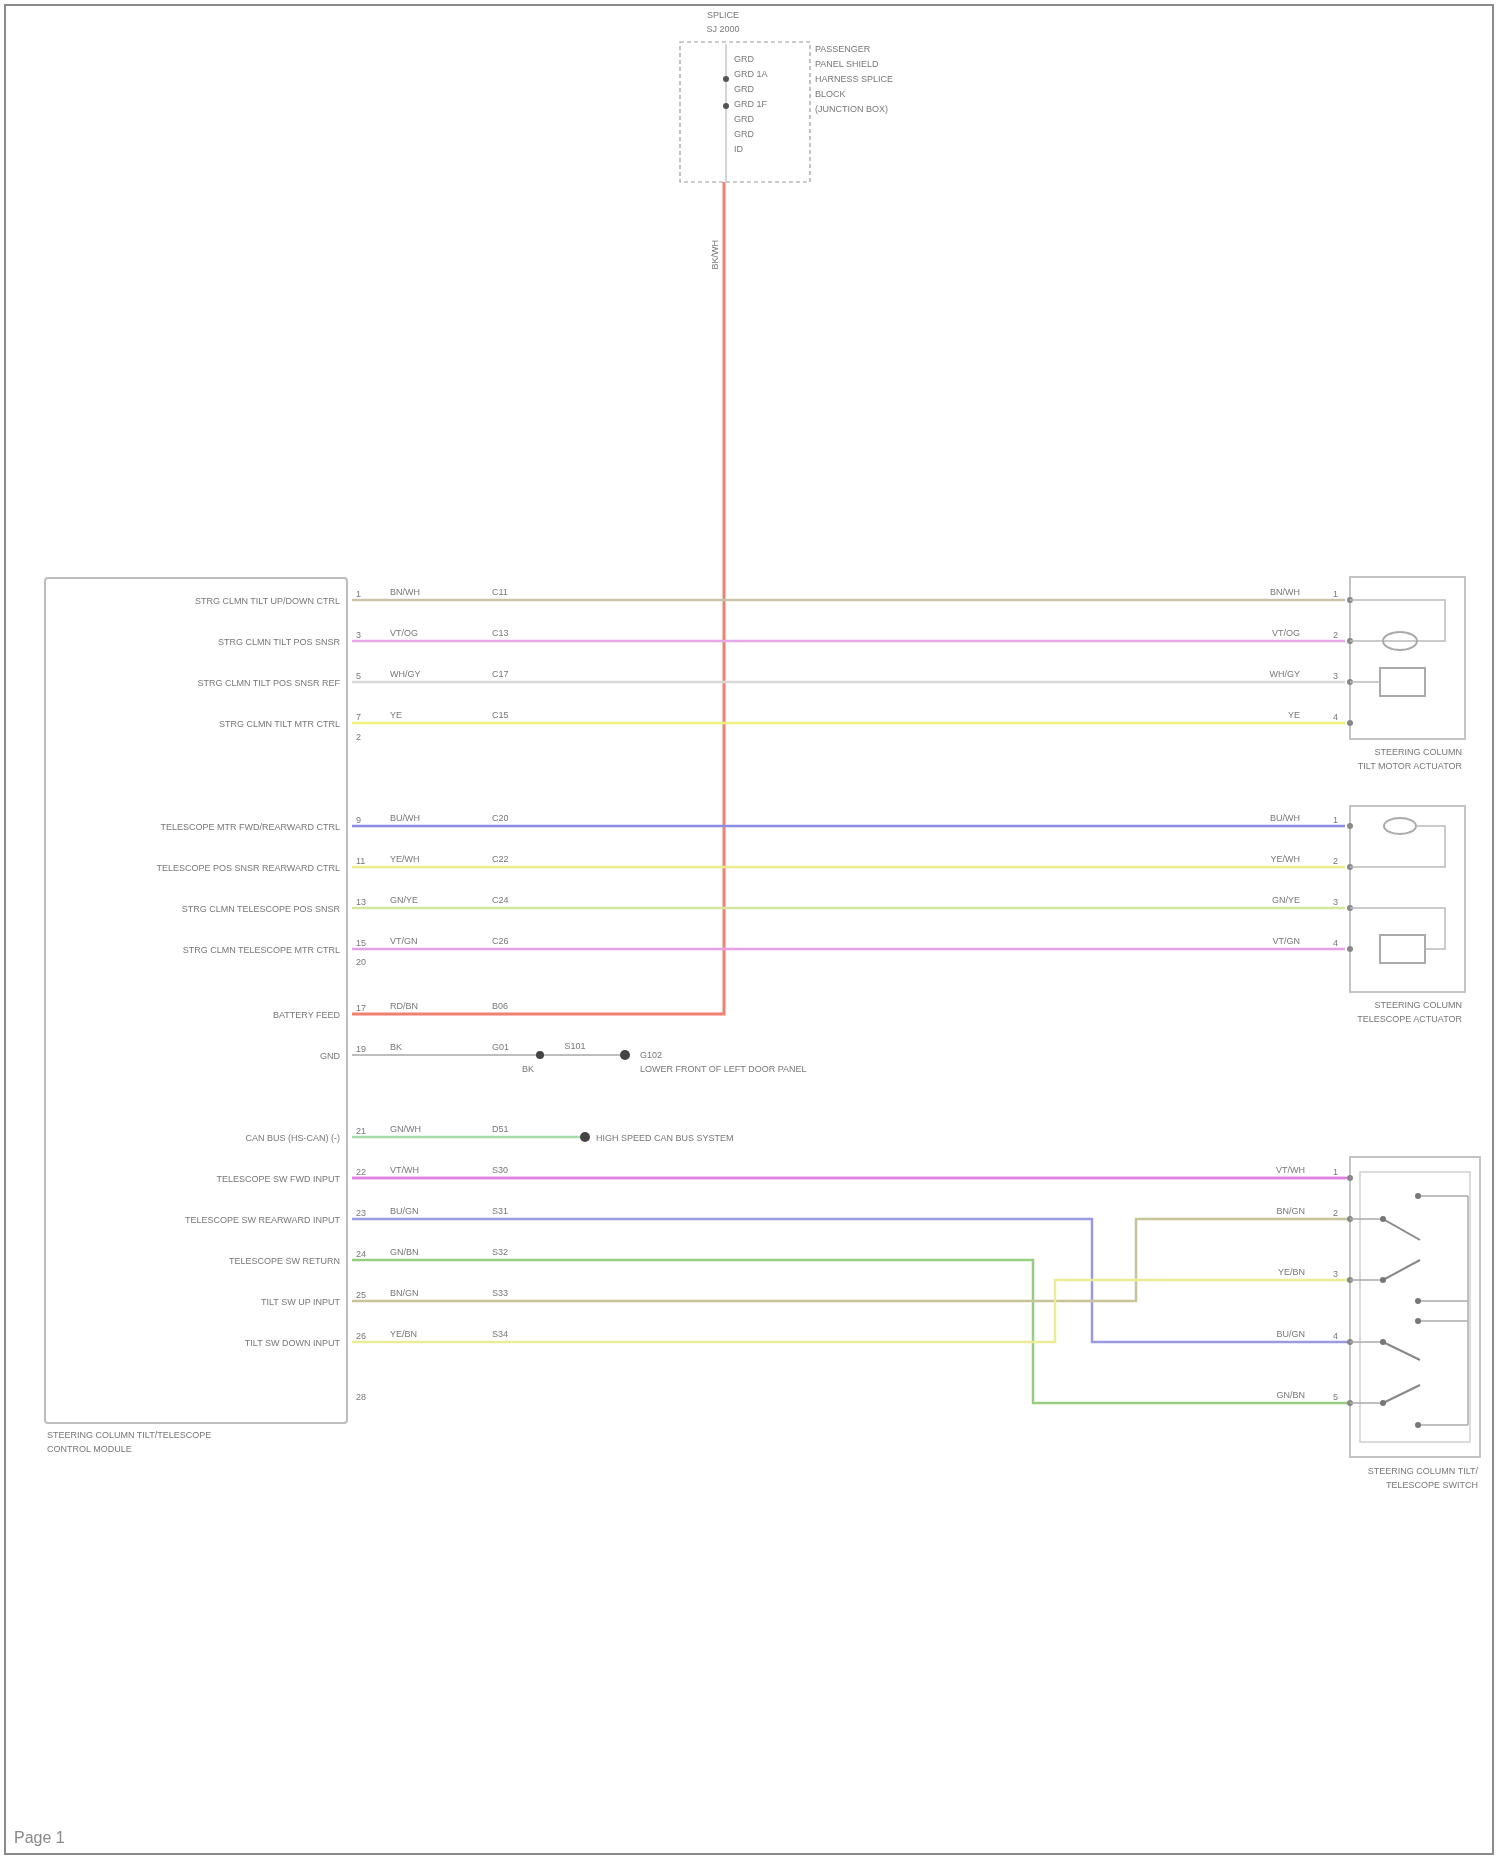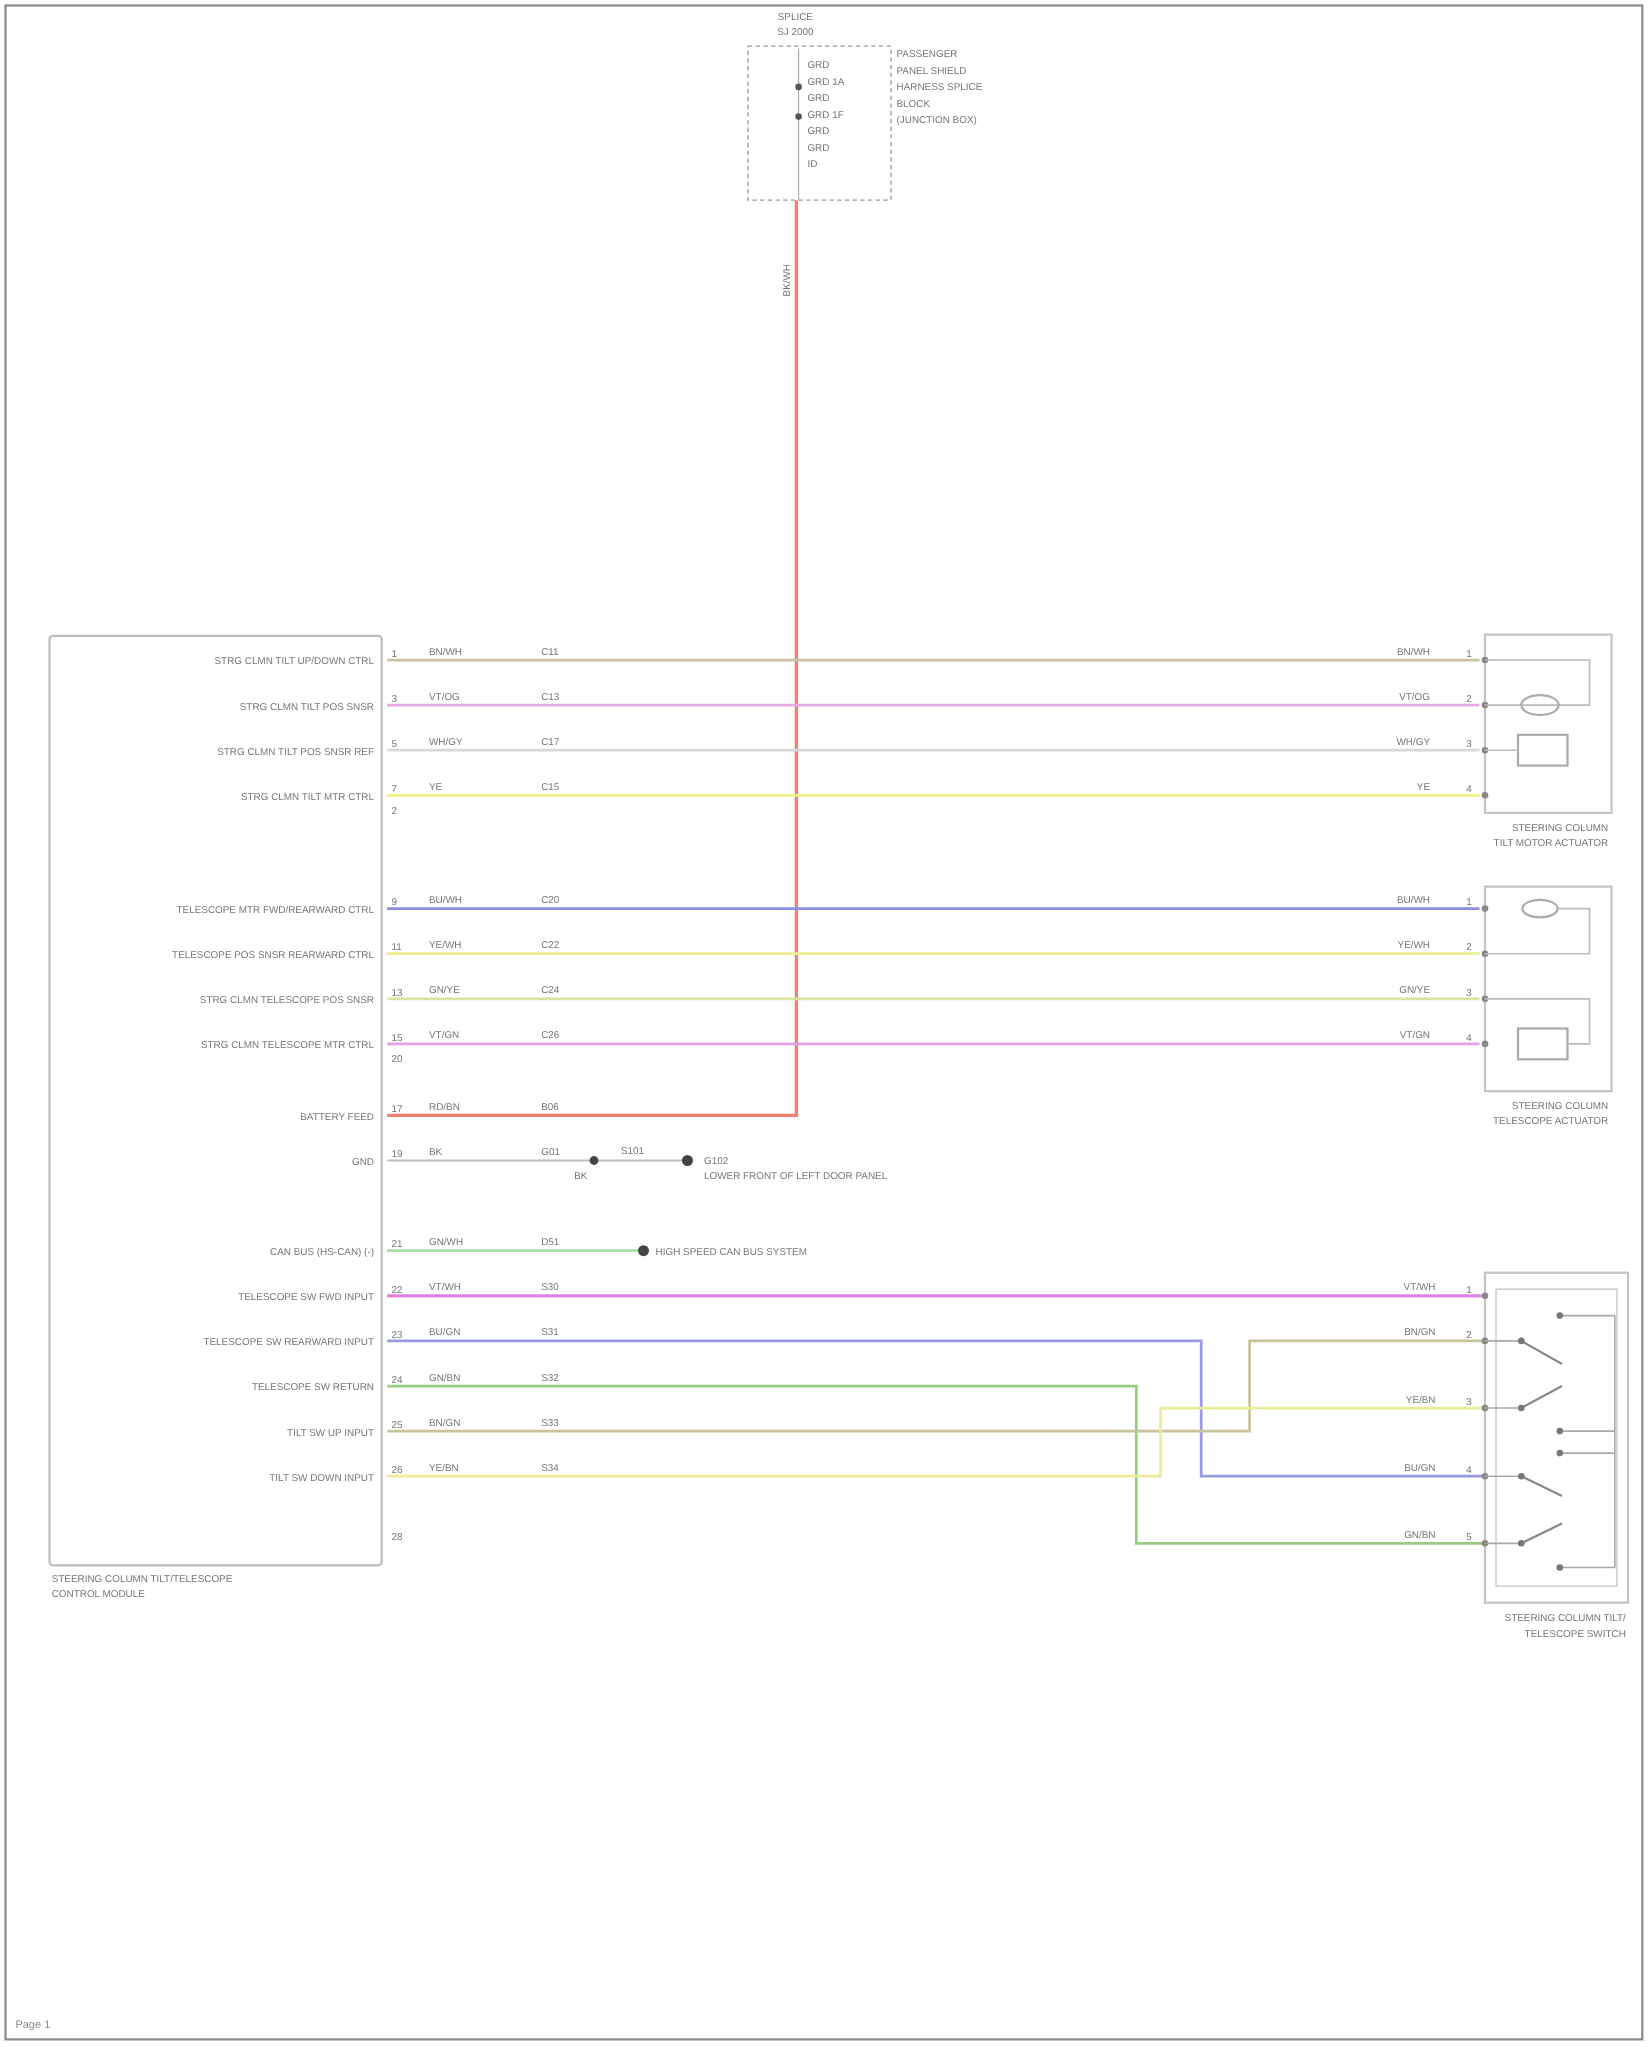--- a/index.html
+++ b/index.html
@@ -2,21 +2,21 @@
 <html><head>
 <meta charset="utf-8">
 <style>
   html, body { margin: 0; padding: 0; background: #ffffff; }
   body { width: 1500px; height: 1861px; position: relative; overflow: hidden;
          font-family: "Liberation Sans", sans-serif; color: #555; }
   .frame { position: absolute; left: 4px; top: 4px; width: 1490px; height: 1851px;
            border: 2px solid #8a8a8a; box-sizing: border-box; }
   svg { position: absolute; left: 0; top: 0; }
   .small { font-size: 9px; fill: #777; }
-  .footer { position: absolute; left: 14px; bottom: 14px; font-size: 10px; color: #888; text-align: center; }
+  .footer { position: absolute; left: 14px; bottom: 14px; font-size: 16px; color: #888; text-align: center; }
 </style>
 </head>
 <body>
 
 <div class="frame"></div>
 
 <svg id="diagram" width="1500" height="1861" viewBox="0 0 1500 1861">
     <rect x="680" y="42" width="130" height="140" fill="none" stroke="#9a9a9a" stroke-dasharray="4 3" stroke-width="1.2"></rect>
     <line x1="726" y1="44" x2="726" y2="182" stroke="#aaa" stroke-width="1"></line>
     <text x="723" y="18" class="small" text-anchor="middle">SPLICE</text>

